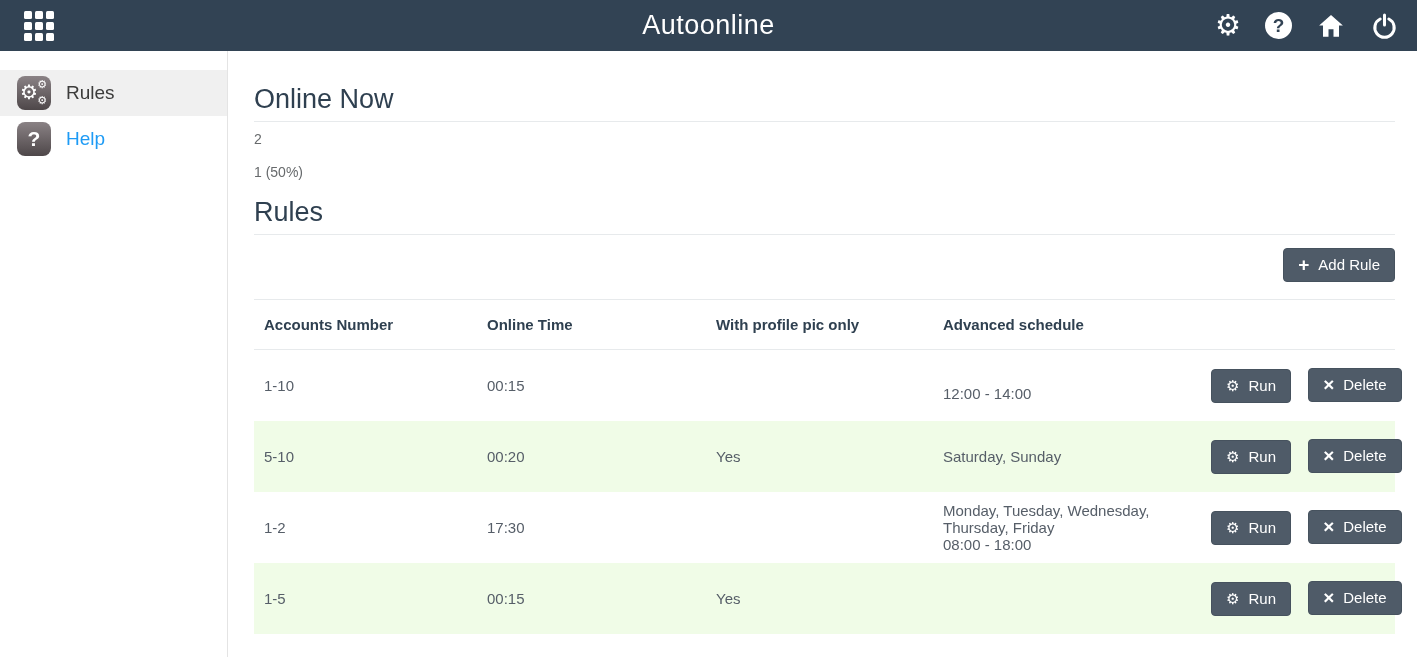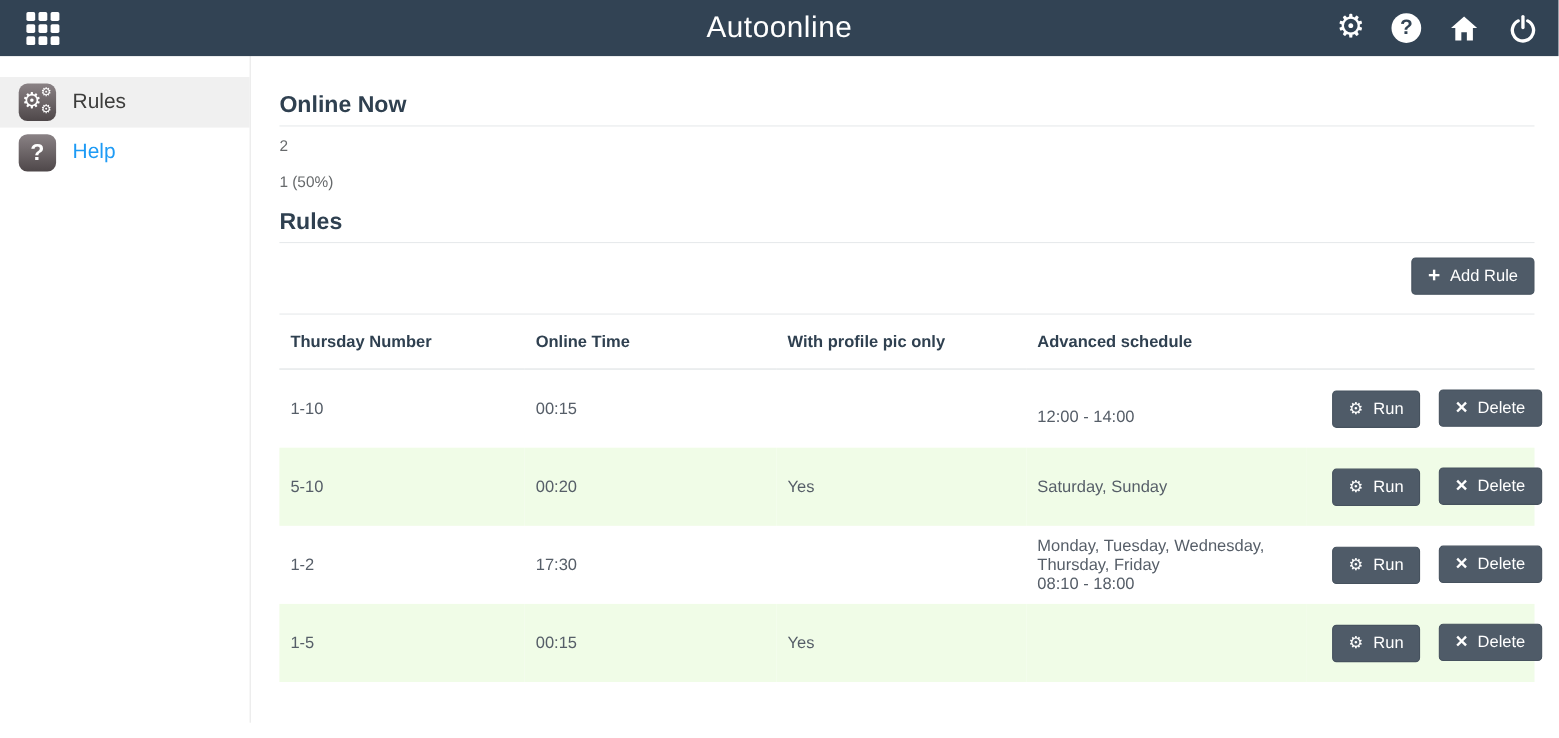--- a/index.html
+++ b/index.html
@@ -38,21 +38,21 @@
   .gears-wrap { position: relative; width: 100%; height: 100%; }
   .gears-wrap .g-big { position: absolute; left: 3px; top: 6px; font-size: 20px; line-height: 1; }
   .gears-wrap .g-s1 { position: absolute; right: 4px; top: 3px; font-size: 11px; line-height: 1; }
   .gears-wrap .g-s2 { position: absolute; right: 4px; bottom: 4px; font-size: 11px; line-height: 1; }
   .q-glyph { font-size: 21px; font-weight: bold; }
   .side-label { font-size: 19px; color: #3c3c3b; }
   .side-item.help .side-label { color: #1e9bf5; }
 
   
   .main { flex: 1; padding: 0 22px 0 26px; background: #fff; }
-  .section-h { margin-top: 33px; font-size: 21px; font-weight: bold; color: #2f4050;
+  .section-h { margin-top: 33px; font-size: 27px; font-weight: normal; color: #2f4050;
     padding-bottom: 6px; border-bottom: 1px solid #e7eaec; }
   .section-h.rules-h { margin-top: 13px; }
   .stats { margin-top: 9px; }
   .stat { margin-bottom: 16px; }
   .stat-label { font-size: 15px; font-weight: bold; color: #2f4050; line-height: 18px; }
   .stat-value { font-size: 14px; color: #676a6c; line-height: 17px; }
 
   .toolbar { display: flex; justify-content: flex-end; align-items: center;
     padding: 13px 0 17px 0; border-bottom: 1px solid #e7eaec; }
   .btn { display: inline-flex; align-items: center; gap: 9px; background: #4f5b68;
@@ -159,21 +159,21 @@
     <table class="rules">
       <colgroup>
         <col class="c1">
           <col class="c2">
           <col class="c3">
           <col class="c4">
           <col class="c5">
       </colgroup>
       <thead>
         <tr>
-          <th>Thursday Number</th>
+          <th>Accounts Number</th>
           <th>Online Time</th>
           <th>With profile pic only</th>
           <th>Advanced schedule</th>
           <th></th>
         </tr>
       </thead>
       <tbody>
           <tr>
     <td>1-10</td>
     <td>00:15</td>
@@ -211,21 +211,21 @@
         <span>Delete</span>
       </button>
     </td>
   </tr>
           <tr>
     <td>1-2</td>
     <td>17:30</td>
     <td></td>
     <td>
       <div class="sched-days">Monday, Tuesday, Wednesday, Thursday, Friday</div>
-      <div class="sched-hours">08:10 - 18:00</div>
+      <div class="sched-hours">08:00 - 18:00</div>
     </td>
     <td class="actions">
       <button class="btn">
         <span class="gear-sm">⚙</span>
         <span>Run</span>
       </button>
       <button class="btn">
         <span class="cross-glyph">×</span>
         <span>Delete</span>
       </button>

